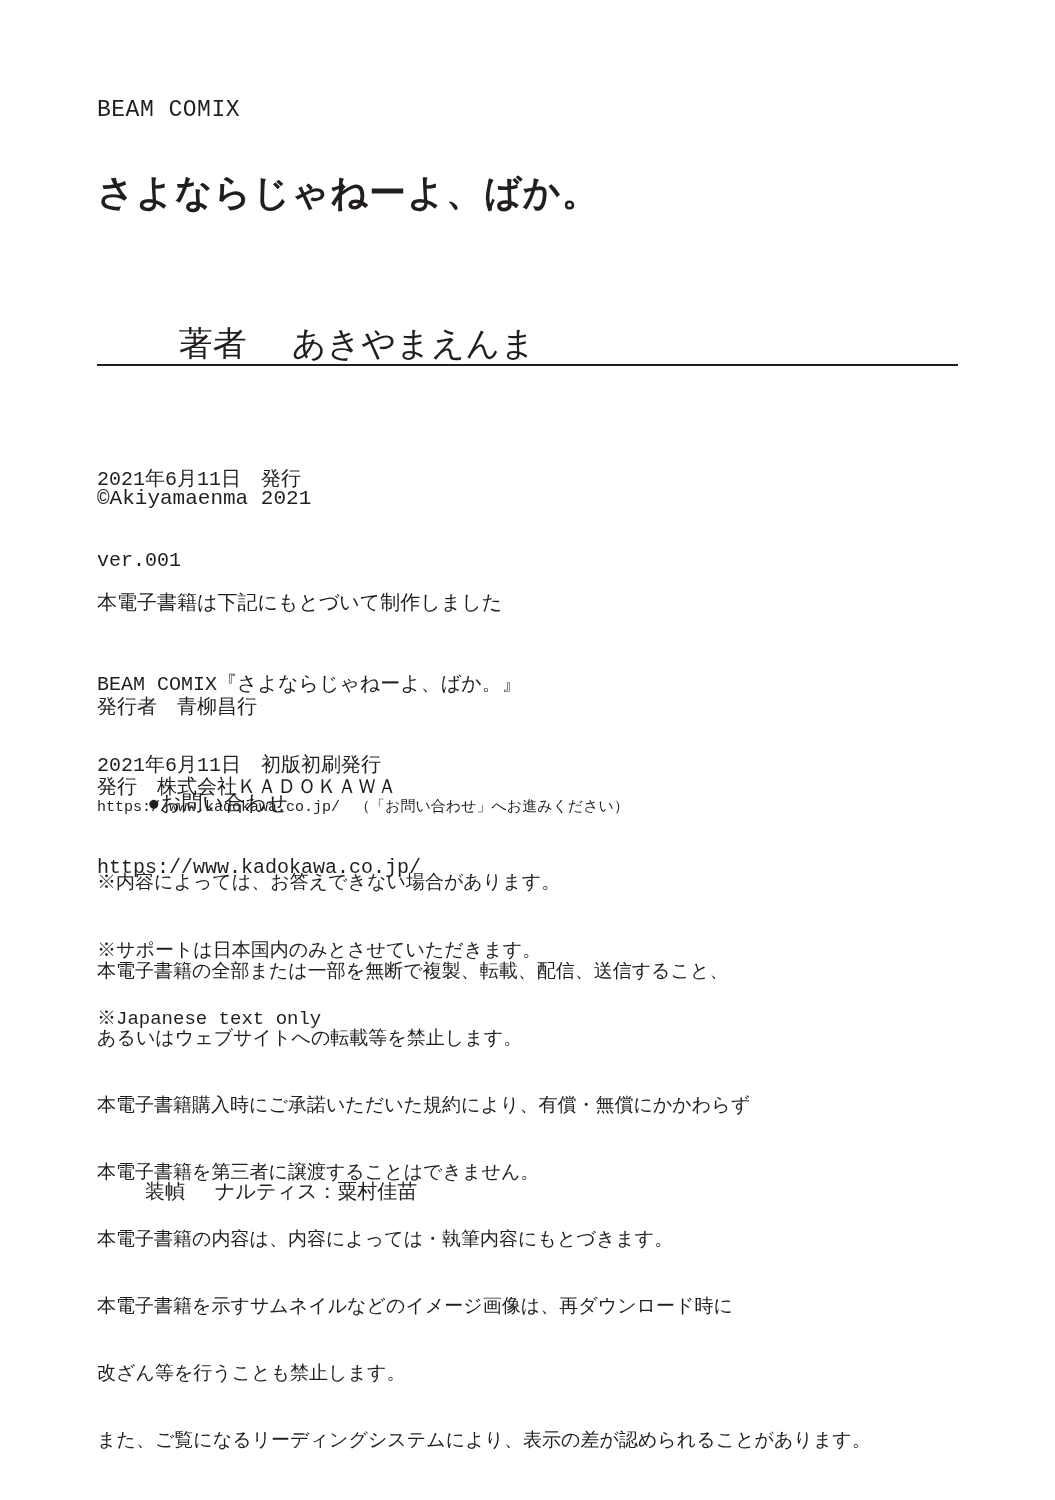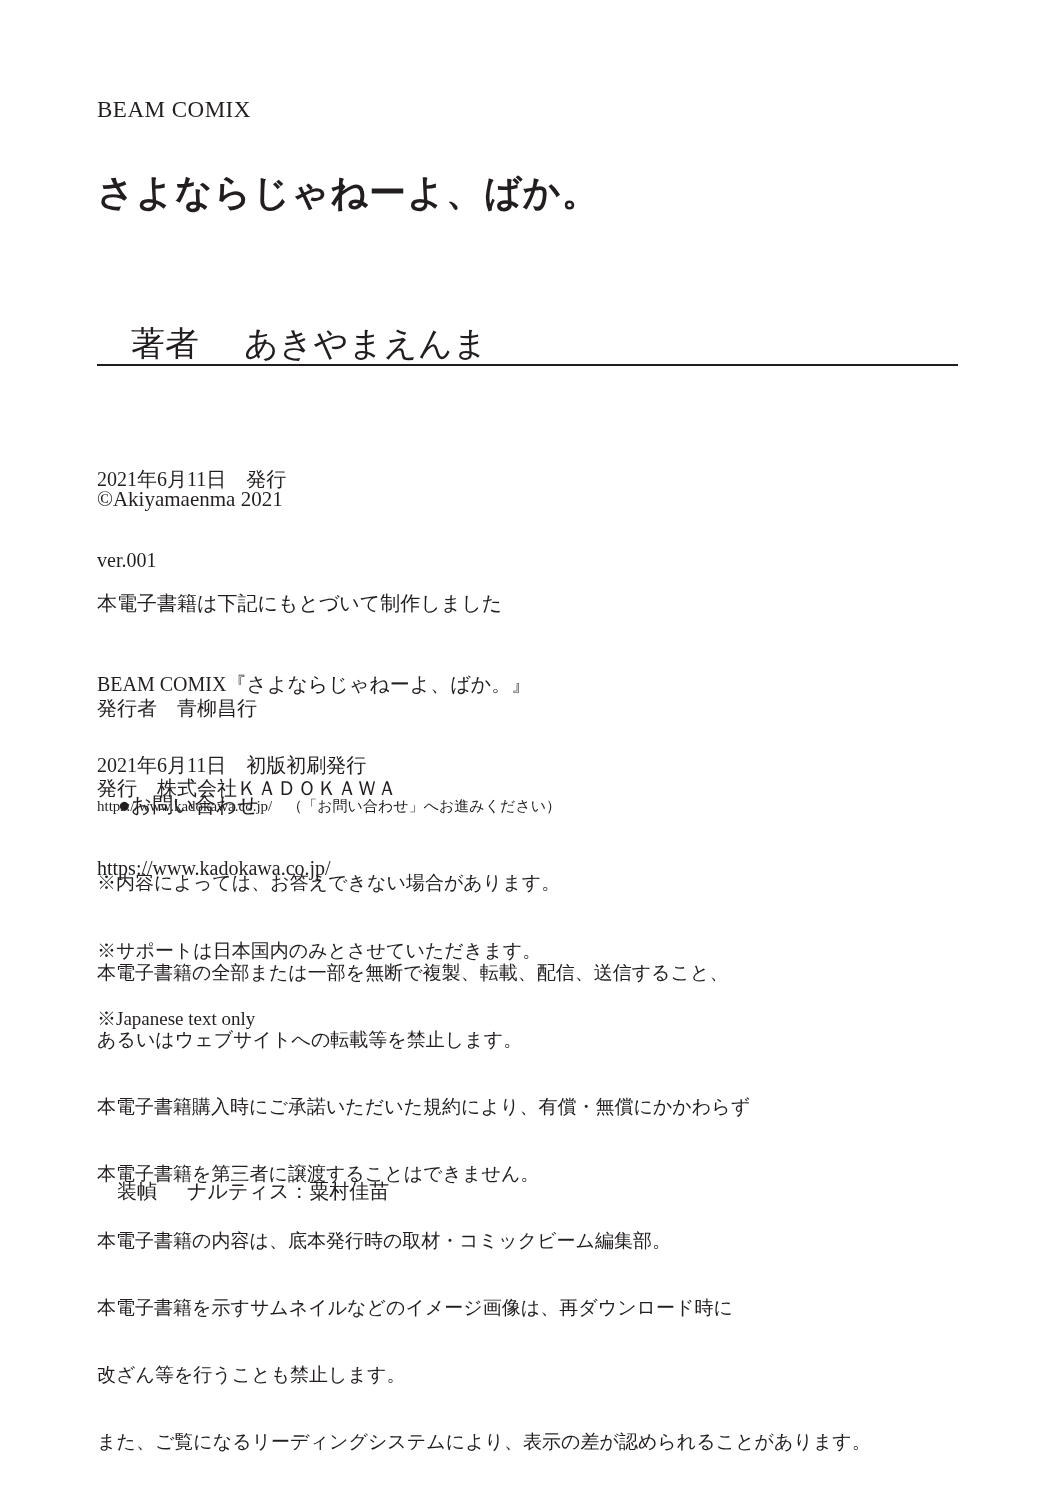--- a/index.html
+++ b/index.html
@@ -6,21 +6,21 @@
     margin: 0;
     padding: 0;
     background: #ffffff;
   }
   .page {
     position: relative;
     width: 1055px;
     height: 1500px;
     background: #ffffff;
     color: #221e1f;
-    font-family: Liberation Serif, serif;
+    font-family: Liberation Mono, monospace;
     overflow: hidden;
   }
   .abs { position: absolute; left: 97px; white-space: pre; }
 
   .brand {
     top: 97px;
     font-size: 23px;
     font-weight: 500;
     letter-spacing: 0.5px;
   }
@@ -110,21 +110,21 @@
     <div>※内容によっては、お答えできない場合があります。</div>
     <div>※サポートは日本国内のみとさせていただきます。</div>
     <div>※Japanese text only</div>
   </div>
 
   <div class="abs legal-block">
     <div>本電子書籍の全部または一部を無断で複製、転載、配信、送信すること、</div>
     <div>あるいはウェブサイトへの転載等を禁止します。</div>
     <div>本電子書籍購入時にご承諾いただいた規約により、有償・無償にかかわらず</div>
     <div>本電子書籍を第三者に譲渡することはできません。</div>
-    <div>本電子書籍の内容は、底本発行時の取材・コミックビーム編集部。</div>
+    <div>本電子書籍の内容は、内容によっては・執筆内容にもとづきます。</div>
     <div>本電子書籍を示すサムネイルなどのイメージ画像は、再ダウンロード時に</div>
     <div>改ざん等を行うことも禁止します。</div>
     <div>また、ご覧になるリーディングシステムにより、表示の差が認められることがあります。</div>
   </div>
 
   <div class="abs credit-line">
     <span>装幀</span><span class="name">ナルティス：粟村佳苗</span>
   </div>
 
 </div>

